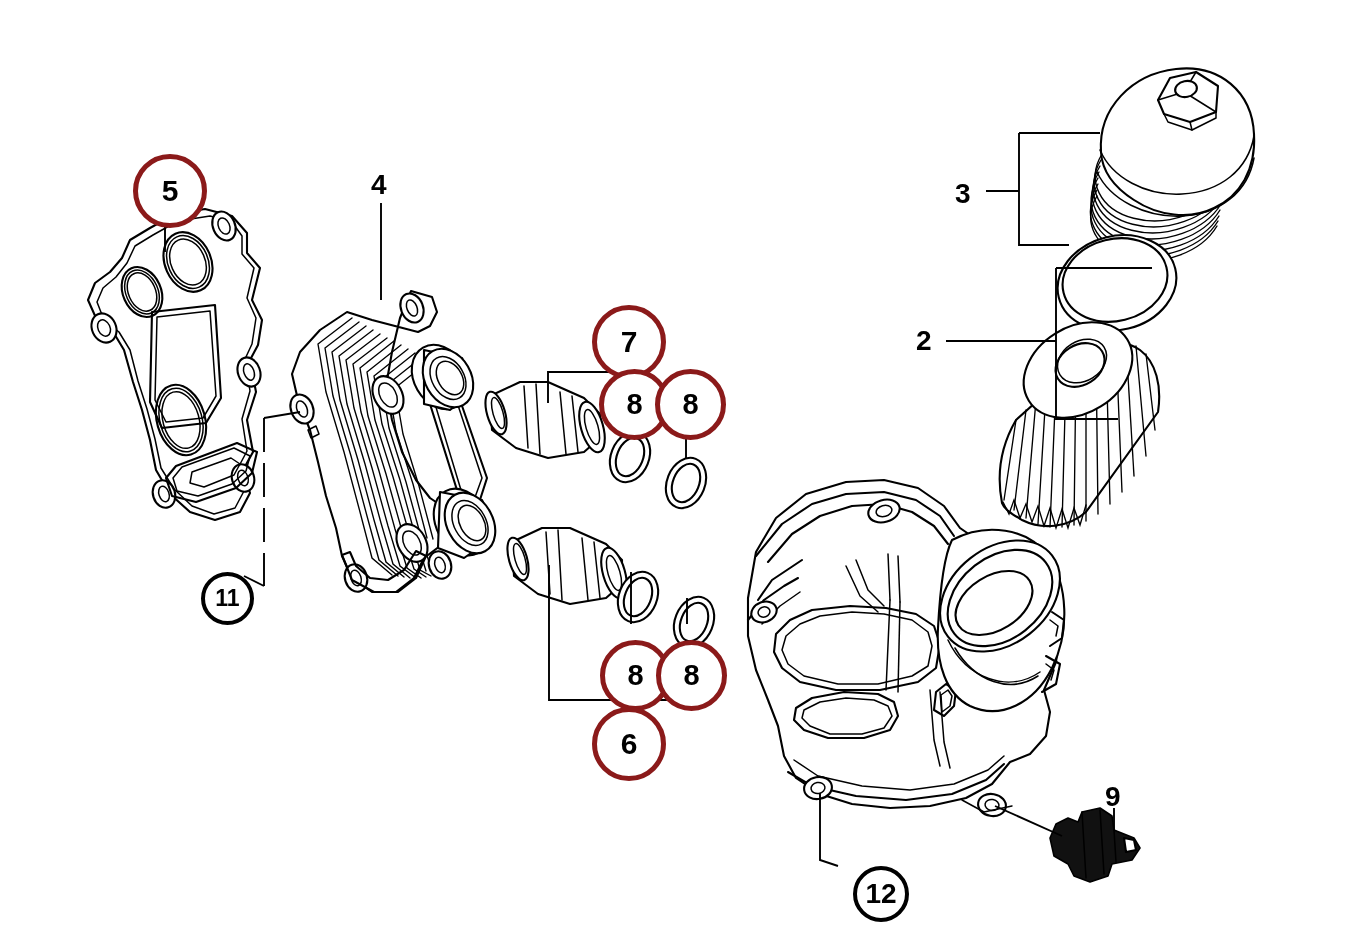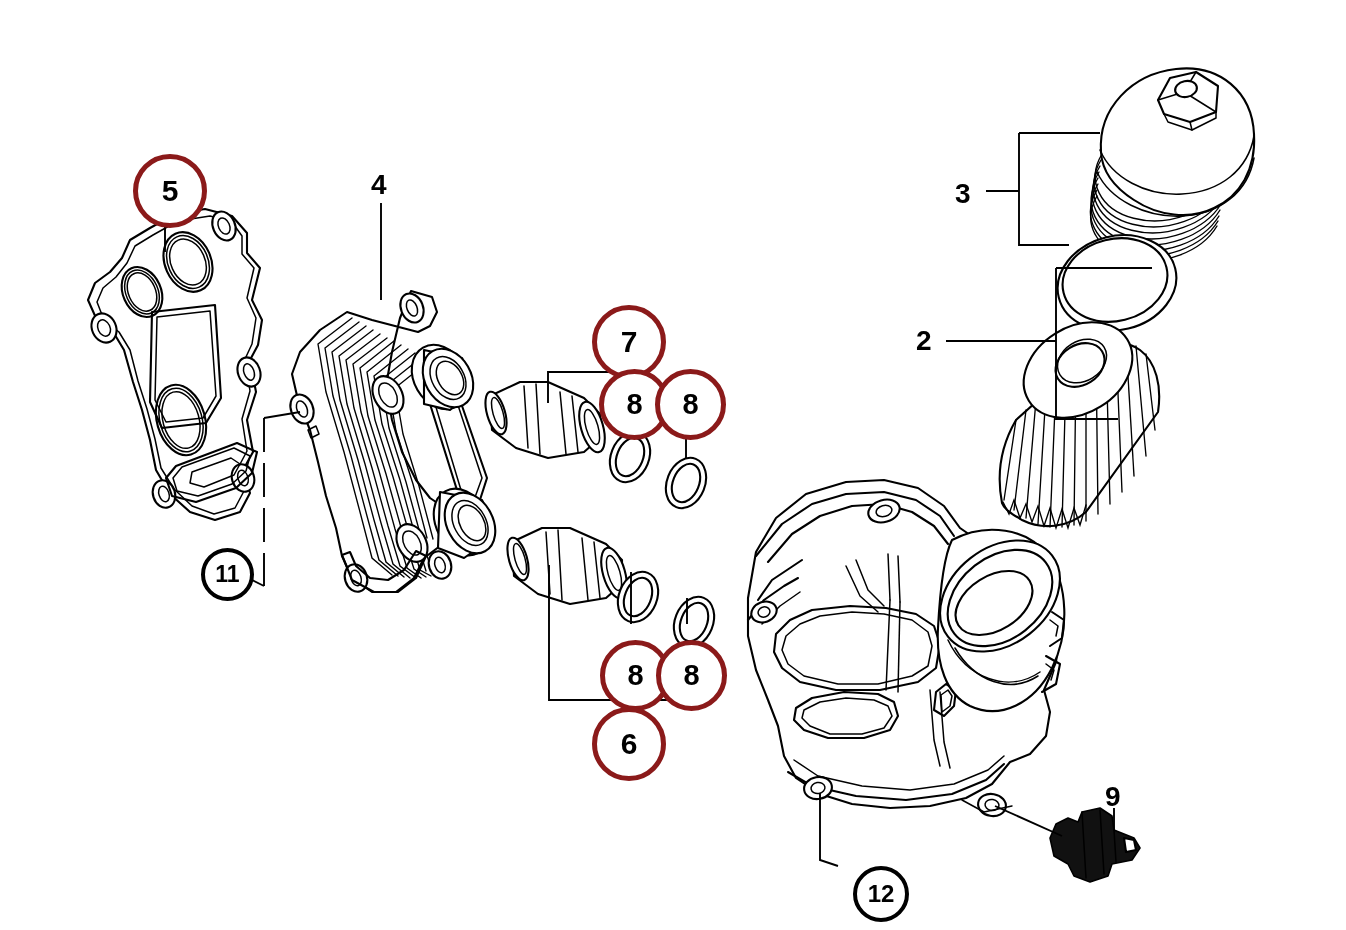--- a/index.html
+++ b/index.html
@@ -421,35 +421,35 @@
 
       <line class="leader" x1="995" y1="806" x2="1062" y2="836"></line>
     </g>
 
   </svg>
 
   <div class="callout callout-red" style="left:133px; top:154px; width:64px; height:64px; font-size:30px;">5</div>
 
   <div class="callout-plain" style="left:371px; top:171px; font-size:28px;">4</div>
 
-  <div class="callout callout-black" style="left:201px; top:548px; width:45px; height:45px; font-size:23px;">11</div>
+  <div class="callout callout-black" style="left:201px; top:572px; width:45px; height:45px; font-size:23px;">11</div>
 
   <div class="callout callout-red" style="left:592px; top:305px; width:64px; height:64px; font-size:30px;">7</div>
 
   <div class="callout callout-red" style="left:599px; top:369px; width:61px; height:61px; font-size:29px;">8</div>
 
   <div class="callout callout-red" style="left:655px; top:369px; width:61px; height:61px; font-size:29px;">8</div>
 
   <div class="callout callout-red" style="left:600px; top:640px; width:61px; height:61px; font-size:29px;">8</div>
 
   <div class="callout callout-red" style="left:656px; top:640px; width:61px; height:61px; font-size:29px;">8</div>
 
   <div class="callout callout-red" style="left:592px; top:707px; width:64px; height:64px; font-size:30px;">6</div>
 
   <div class="callout-plain" style="left:955px; top:180px; font-size:28px;">3</div>
 
   <div class="callout-plain" style="left:916px; top:327px; font-size:28px;">2</div>
 
   <div class="callout-plain" style="left:1105px; top:783px; font-size:28px;">9</div>
 
-  <div class="callout callout-black" style="left:853px; top:866px; width:48px; height:48px; font-size:24px;">12</div>
+  <div class="callout callout-black" style="left:853px; top:866px; width:48px; height:48px; font-size:28px;">12</div>
 
 </div>
 
 </body></html>

